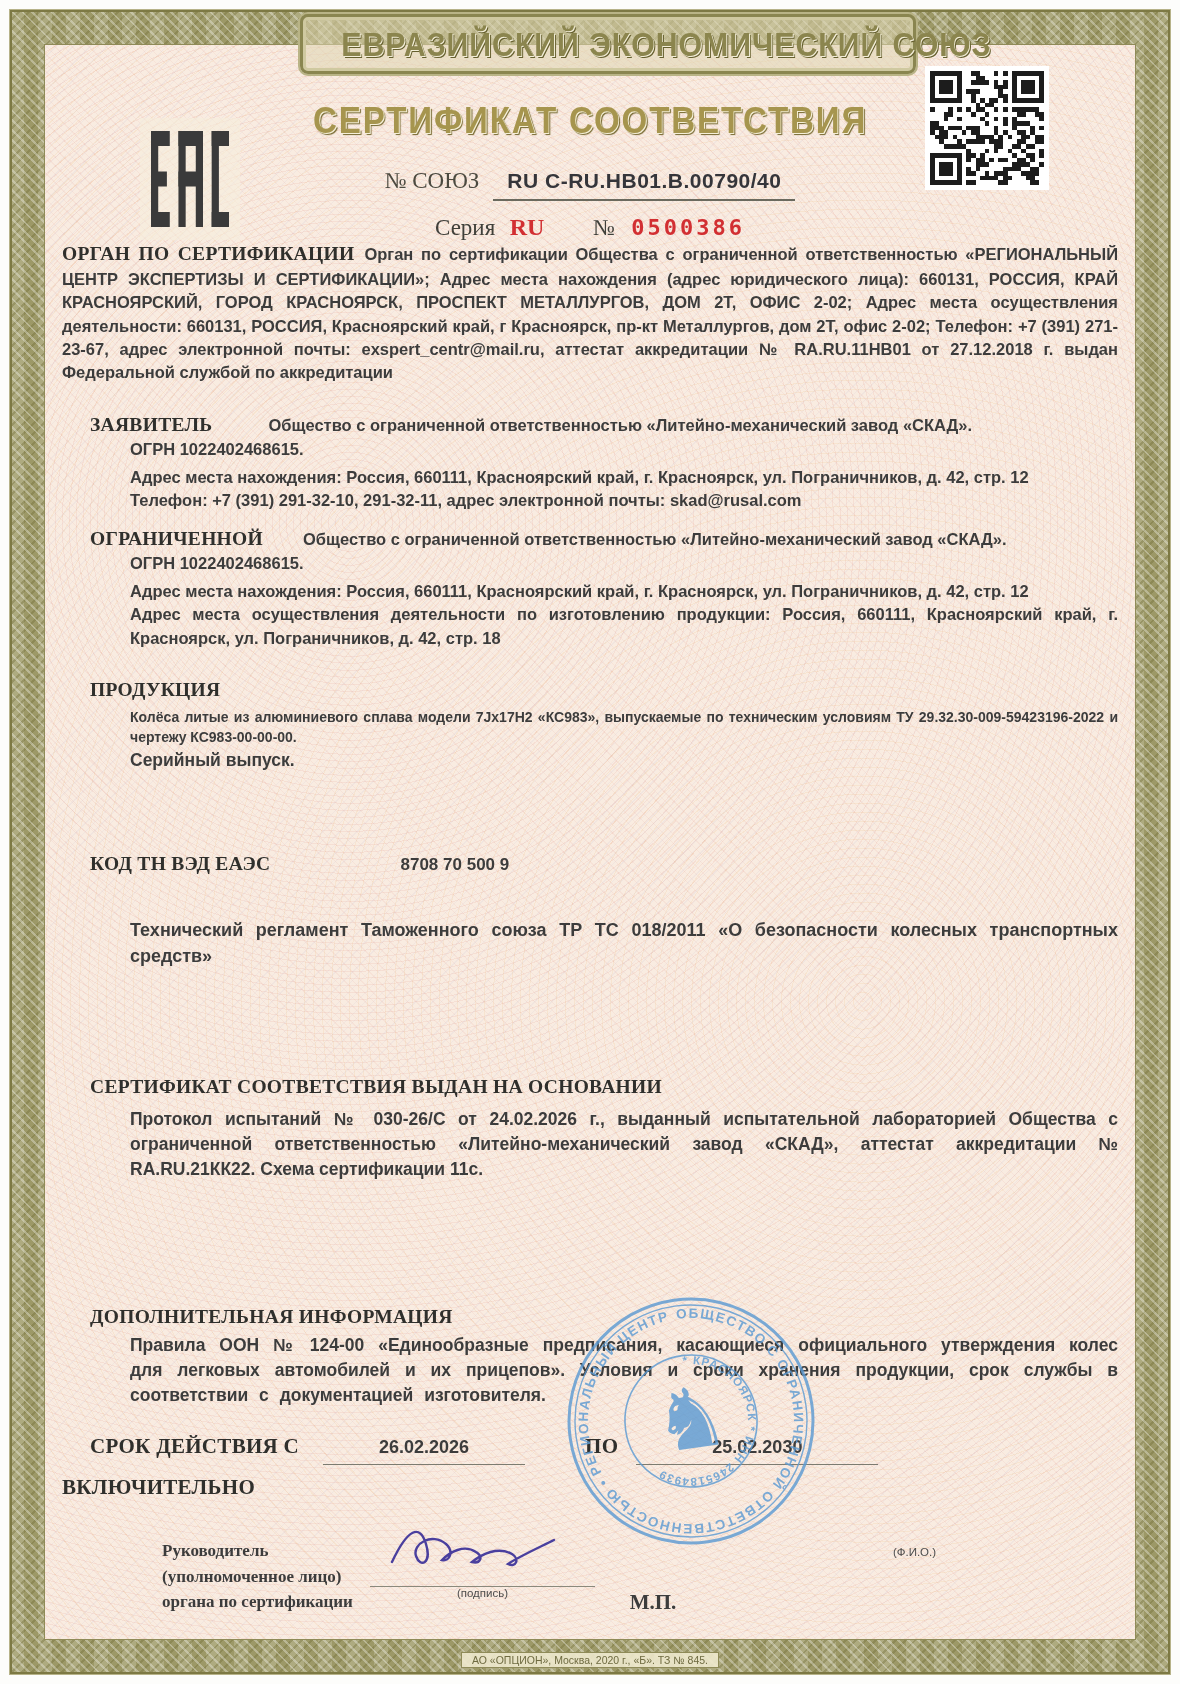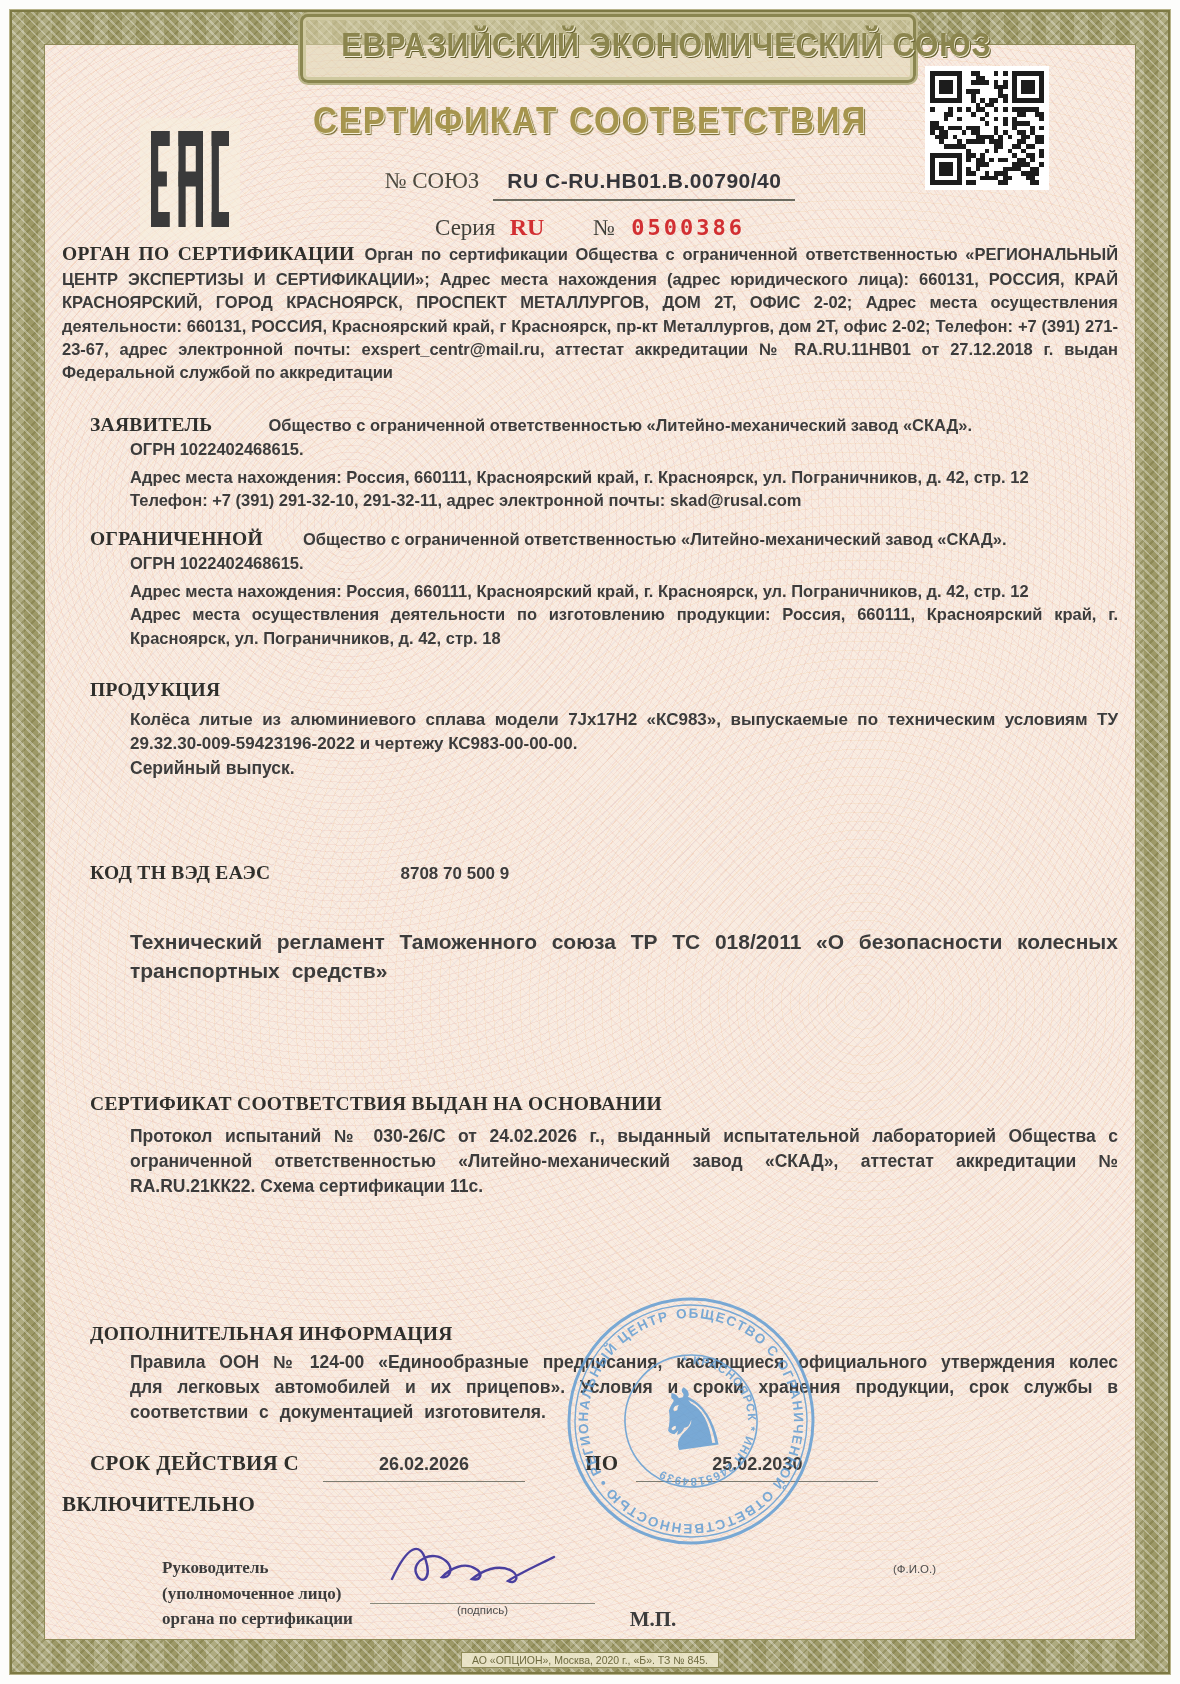--- a/index.html
+++ b/index.html
@@ -16,21 +16,21 @@
   .inner{position:absolute;inset:44px;background-color:#f9ece1;
     background-image:
       repeating-radial-gradient(circle at 28% 30%, rgba(224,142,130,.14) 0 1px, transparent 1px 7px),
       repeating-radial-gradient(circle at 75% 60%, rgba(236,186,120,.16) 0 1px, transparent 1px 9px),
       repeating-linear-gradient(45deg, rgba(224,142,130,.10) 0 1px, transparent 1px 6px),
       repeating-linear-gradient(-45deg, rgba(150,150,200,.08) 0 1px, transparent 1px 6px);
     box-shadow: inset 0 0 0 1px #8f8b58;}
   .content{position:absolute;inset:44px;padding:196px 18px 0 18px;box-sizing:border-box;}
 
   
-  .banner{position:absolute;left:300px;top:14px;width:590px;padding:9px 10px 16px;
+  .banner{position:absolute;left:300px;top:14px;width:590px;padding:9px 10px 7px;
     border:3px solid #8a8650;border-radius:8px;box-shadow:inset 0 0 0 3px #cfc9a0, 0 0 0 2px #b9b486;
     background:rgba(222,214,176,.55);}
   .banner-text{font-weight:bold;font-size:33px;letter-spacing:1px;color:#8b854e;white-space:nowrap;
     transform:scaleX(.92);display:inline-block;
     text-shadow:1px 1px 0 #f4efd9,2px 2px 0 #655f2e;}
   .eac{position:absolute;left:140px;top:118px;width:100px;height:122px;
     background:rgba(245,238,220,.55);display:flex;align-items:center;justify-content:center;}
   .doc-title{position:absolute;left:0;right:0;top:100px;text-align:center;}
   .doc-title span{font-weight:bold;font-size:36px;letter-spacing:2px;color:#a6954e;white-space:nowrap;
     display:inline-block;transform:scaleX(.92);
@@ -429,31 +429,31 @@
 
     <div class="sec" style="margin-top:12px;">
       <div><span class="hserif" style="margin-right:40px;">ОГРАНИЧЕННОЙ</span><span>Общество с ограниченной ответственностью «Литейно-механический завод «СКАД».</span></div>
       <div class="indent">ОГРН 1022402468615.</div>
       <div class="indent" style="margin-top:4px;">Адрес места нахождения: Россия, 660111, Красноярский край, г. Красноярск, ул. Пограничников, д. 42, стр. 12</div>
       <div class="indent just" style="max-width:1035px;">Адрес места осуществления деятельности по изготовлению продукции: Россия, 660111, Красноярский край, г. Красноярск, ул. Пограничников, д. 42, стр. 18</div>
     </div>
 
     <div class="sec" style="margin-top:26px;">
       <div class="hserif">ПРОДУКЦИЯ</div>
-      <div class="indent just" style="font-size:17px;max-width:1035px;margin-top:4px;">Колёса литые из алюминиевого сплава модели 7Jх17Н2 «КС983», выпускаемые по техническим условиям ТУ 29.32.30-009-59423196-2022 и чертежу КС983-00-00-00.</div>
+      <div class="indent just" style="font-size:14px;max-width:1035px;margin-top:4px;">Колёса литые из алюминиевого сплава модели 7Jх17Н2 «КС983», выпускаемые по техническим условиям ТУ 29.32.30-009-59423196-2022 и чертежу КС983-00-00-00.</div>
       <div class="indent" style="font-size:17.5px;">Серийный выпуск.</div>
     </div>
 
     <div class="sec kv" style="margin-top:78px;">
       <span class="hserif">КОД ТН ВЭД ЕАЭС</span>
       <span class="val">8708 70 500 9</span>
     </div>
 
     <div class="sec" style="margin-top:40px;">
-      <div class="indent just sp-word" style="font-size:21px;max-width:1035px;margin-top:6px;">Технический регламент Таможенного союза ТР ТС 018/2011 «О безопасности колесных транспортных средств»</div>
+      <div class="indent just sp-word" style="font-size:18px;max-width:1035px;margin-top:6px;">Технический регламент Таможенного союза ТР ТС 018/2011 «О безопасности колесных транспортных средств»</div>
     </div>
 
     <div class="sec" style="margin-top:104px;">
       <div class="hserif">СЕРТИФИКАТ СООТВЕТСТВИЯ  ВЫДАН НА ОСНОВАНИИ</div>
       <div class="indent just" style="font-size:17.5px;max-width:1035px;margin-top:6px;">Протокол испытаний № 030-26/С от 24.02.2026 г., выданный испытательной лабораторией Общества с ограниченной ответственностью «Литейно-механический завод «СКАД», аттестат аккредитации № RA.RU.21КК22. Схема сертификации 11с.</div>
     </div>
 
     <div class="sec" style="margin-top:122px;">
       <div class="hserif">ДОПОЛНИТЕЛЬНАЯ ИНФОРМАЦИЯ</div>
       <div class="indent just sp-word" style="font-size:17.5px;max-width:1035px;margin-top:2px;">Правила ООН № 124-00 «Единообразные предписания, касающиеся официального утверждения колес для легковых автомобилей и их прицепов». Условия и сроки хранения продукции, срок службы в соответствии с документацией изготовителя.</div>

